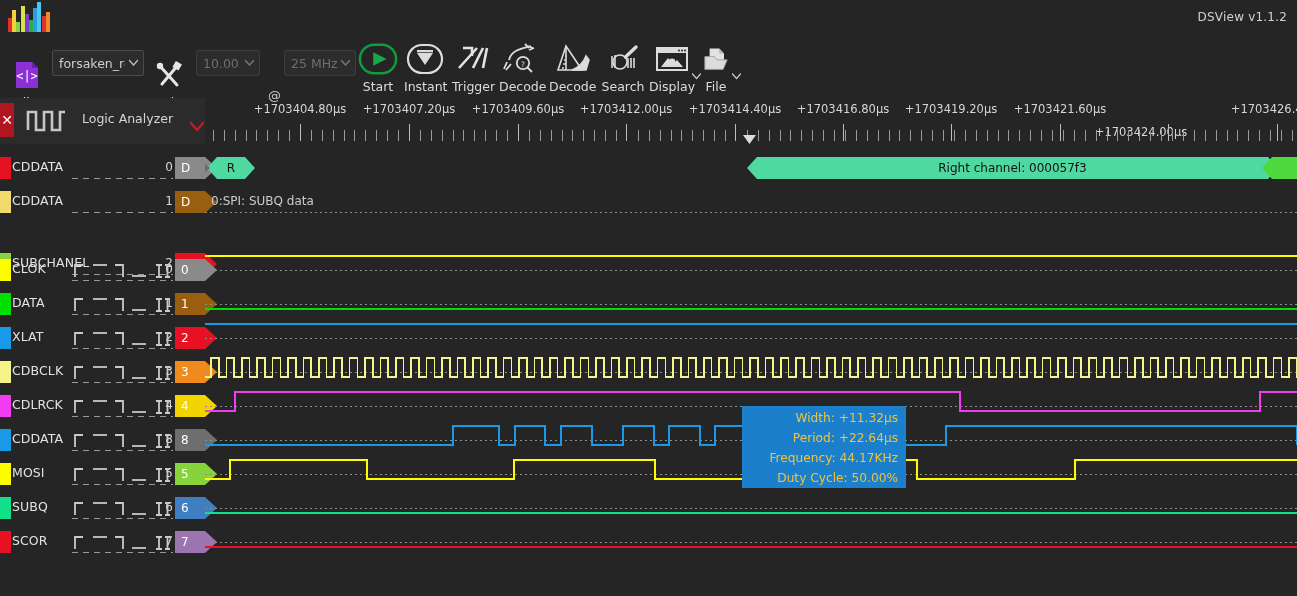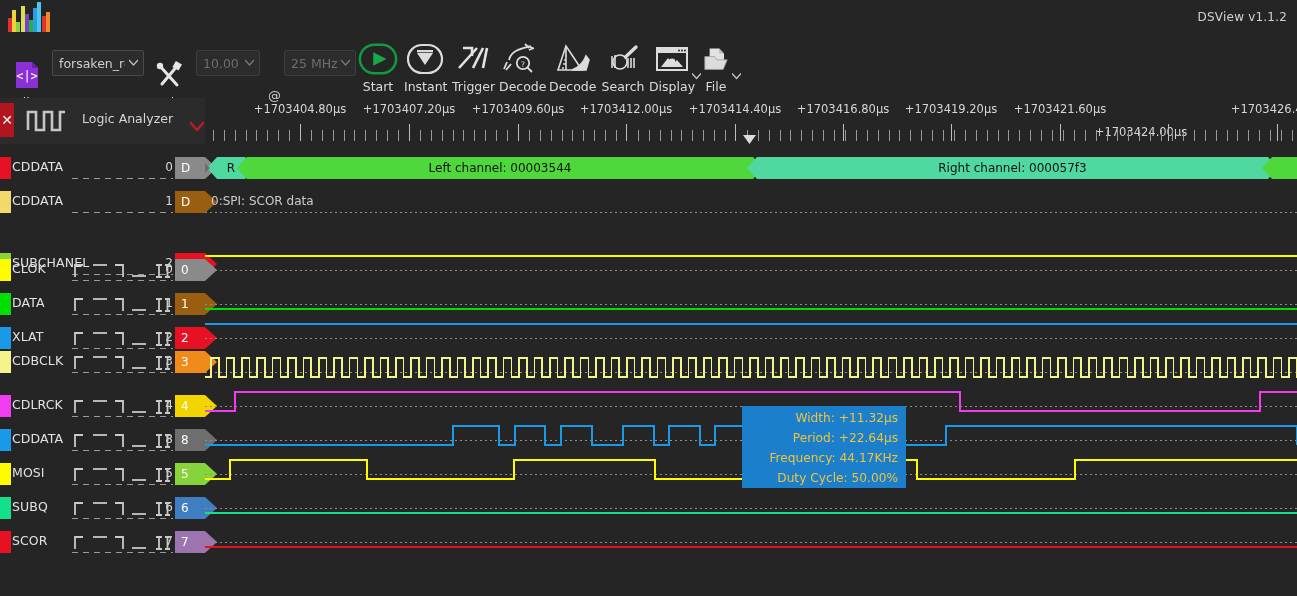--- a/index.html
+++ b/index.html
@@ -470,21 +470,21 @@
             <path d="M1 15 L1 3 L9 3"></path>
             <path d="M19 3 L33 3"></path>
             <path d="M41 3 L49 3 L49 15"></path>
             <path d="M58 14 L72 14"></path>
             <path d="M82 3 L88 3 M85 3 L85 15 M82 15 L88 15"></path>
             <path d="M91 3 L96 3 M93.5 3 L93.5 15 M91 15 L96 15"></path>
           </g>
         </svg></div>
       <div class="tag" style="background: rgb(232, 17, 35);">2<span class="tip" style="border-left: 12px solid rgb(232, 17, 35);"></span></div>
     </div>
-    <div class="chrow" style="top: 205px; height: 22px;">
+    <div class="chrow" style="top: 215px; height: 22px;">
       <div class="swatch" style="background: rgb(244, 244, 138);"></div>
       <div class="chname">CDBCLK</div>
       <div class="chnum">3</div>
       <div class="dashline"></div>
       <div class="trigglyphs"><svg width="96" height="17" viewBox="0 0 96 17">
           <g stroke="#c9c9c9" stroke-width="1.8" fill="none">
             <path d="M1 15 L1 3 L9 3"></path>
             <path d="M19 3 L33 3"></path>
             <path d="M41 3 L49 3 L49 15"></path>
             <path d="M58 14 L72 14"></path>
@@ -577,31 +577,30 @@
             <path d="M91 3 L96 3 M93.5 3 L93.5 15 M91 15 L96 15"></path>
           </g>
         </svg></div>
       <div class="tag" style="background: rgb(155, 116, 176);">7<span class="tip" style="border-left: 12px solid rgb(155, 116, 176);"></span></div>
     </div>
   </div>
 
 <div id="wave">
     <div class="wrow" style="top: 11px; height: 22px;">
       <div class="annbar" style="left: 12px; width: 28px; background: rgb(79, 217, 160); top: 0px;">R<span class="lcap" style="left: -10px; border-right: 10px solid rgb(79, 217, 160);"></span><span class="rcap" style="right: -10px; border-left: 10px solid rgb(79, 217, 160);"></span></div>
-      <div class="annbar" style="left: 42px; width: 506px; background: rgb(78, 216, 60); top: 0px;">Left channel: 00003544<span class="lcap" style="left: -10px; border-right: 10px solid rgb(78, 216, 60);"></span><span class="rcap" style="right: -10px; border-left: 10px solid rgb(78, 216, 60);"></span></div>
       <div class="annbar" style="left: 552px; width: 511px; background: rgb(79, 217, 160); top: 0px;">Right channel: 000057f3<span class="lcap" style="left: -10px; border-right: 10px solid rgb(79, 217, 160);"></span><span class="rcap" style="right: -10px; border-left: 10px solid rgb(79, 217, 160);"></span></div>
       <div class="annbar" style="left: 1067px; width: 25px; background: rgb(78, 216, 60); top: 0px;">
         <span class="lcap" style="left: -10px; border-right: 10px solid rgb(78, 216, 60);"></span>
       </div>
       <div style="position: absolute; left: -6px; top: 0px; width: 0px; height: 0px; border-top: 11px solid transparent; border-bottom: 11px solid transparent; border-left: 11px solid rgb(110, 110, 110);"></div>
     </div>
     <div class="wrow" style="top: 45px; height: 22px;">
       <div class="dotted" style="top: 21px;"></div>
       <div style="position: absolute; left: -8px; top: 0px; width: 0px; height: 0px; border-top: 11px solid transparent; border-bottom: 11px solid transparent; border-left: 11px solid rgb(154, 94, 16);"></div>
-      <div class="anntext" style="left: 6px; top: 3px;">0:SPI: SCOR data</div>
+      <div class="anntext" style="left: 6px; top: 3px;">0:SPI: SUBQ data</div>
     </div>
     <div class="wrow" style="top: 109px; height: 26px;">
       <div class="dotted" style="top: 15px;"></div>
       <svg class="wf" width="1092" height="26" viewBox="0 0 1092 26">
         <path d="M0 1 H1092" stroke="#fdfd00" stroke-width="1.6" fill="none" shape-rendering="crispEdges"></path>
       </svg>
     </div>
     <div class="wrow" style="top: 143px; height: 26px;">
       <div class="dotted" style="top: 15px;"></div>
       <svg class="wf" width="1092" height="26" viewBox="0 0 1092 26">

